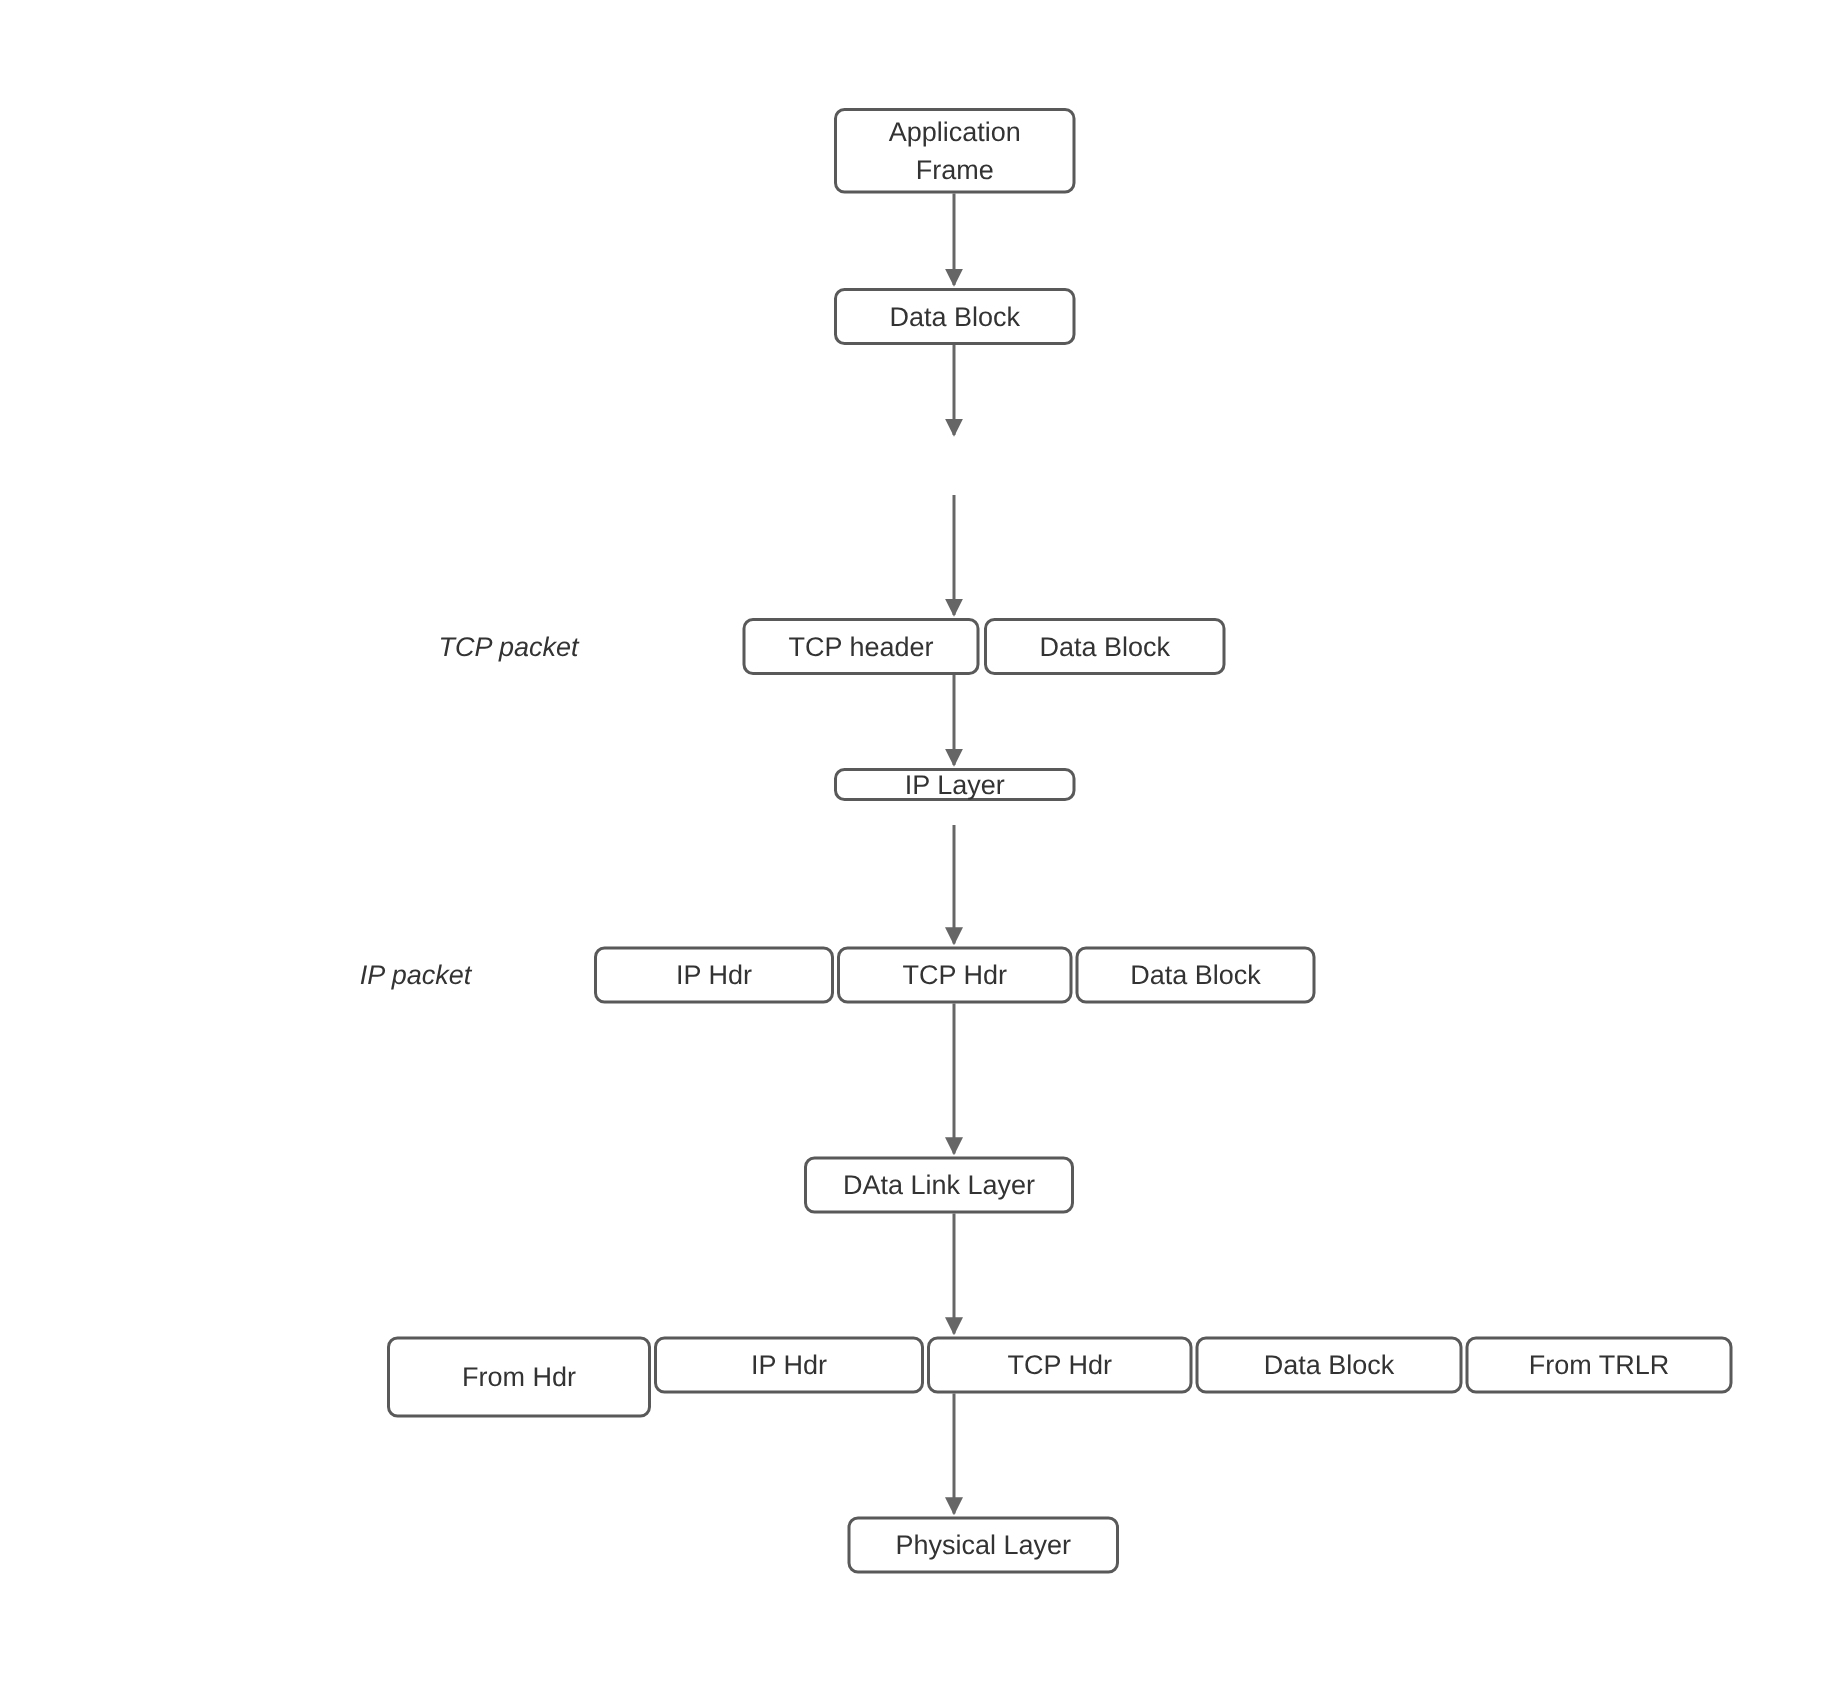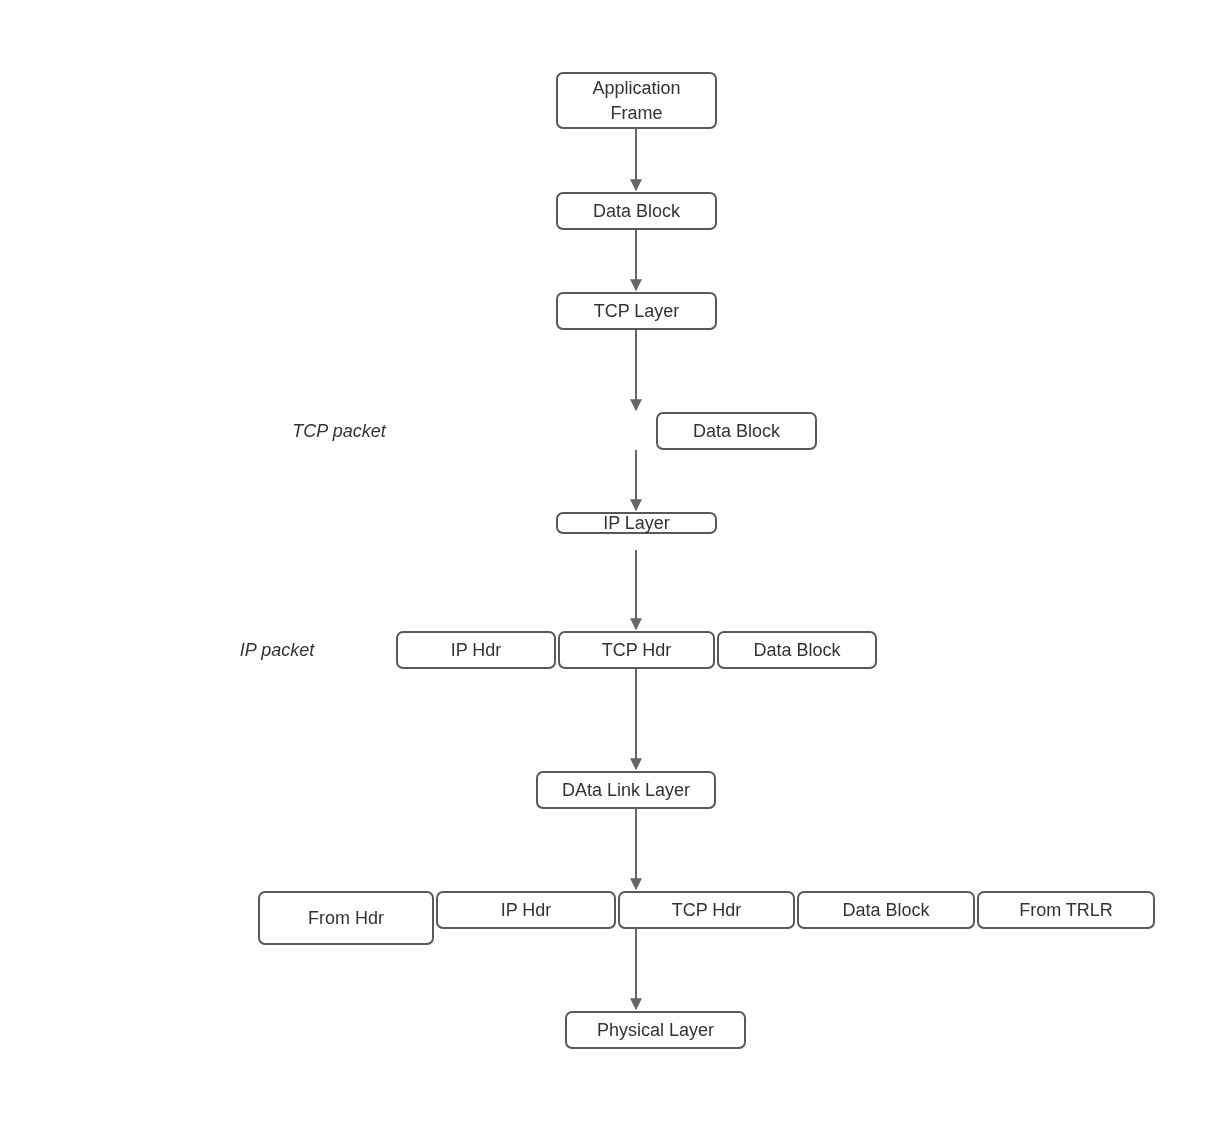--- a/index.html
+++ b/index.html
@@ -71,26 +71,26 @@
 
   <div class="node" style="left:556px;top:72px;width:161px;height:57px">
     <span class="node-label">Application
 Frame</span>
   </div>
 
   <div class="node" style="left:556px;top:192px;width:161px;height:38px">
     <span class="node-label">Data Block</span>
   </div>
 
-  <div class="node" style="left:556px;top:292px;width:161px;height:38px">
-    <span class="node-label">TCP Layer</span>
-  </div>
 
   <div class="row-label" style="left:259px;top:412px;width:160px;height:38px">
     <span>TCP packet</span>
+  </div>
+  <div class="node" style="left:495px;top:412px;width:158px;height:38px">
+    <span class="node-label">TCP header</span>
   </div>
   <div class="node" style="left:656px;top:412px;width:161px;height:38px">
     <span class="node-label">Data Block</span>
   </div>
 
   <div class="node" style="left:556px;top:512px;width:161px;height:22px">
     <span class="node-label">IP Layer</span>
   </div>
 
   <div class="row-label" style="left:197px;top:631px;width:160px;height:38px">

